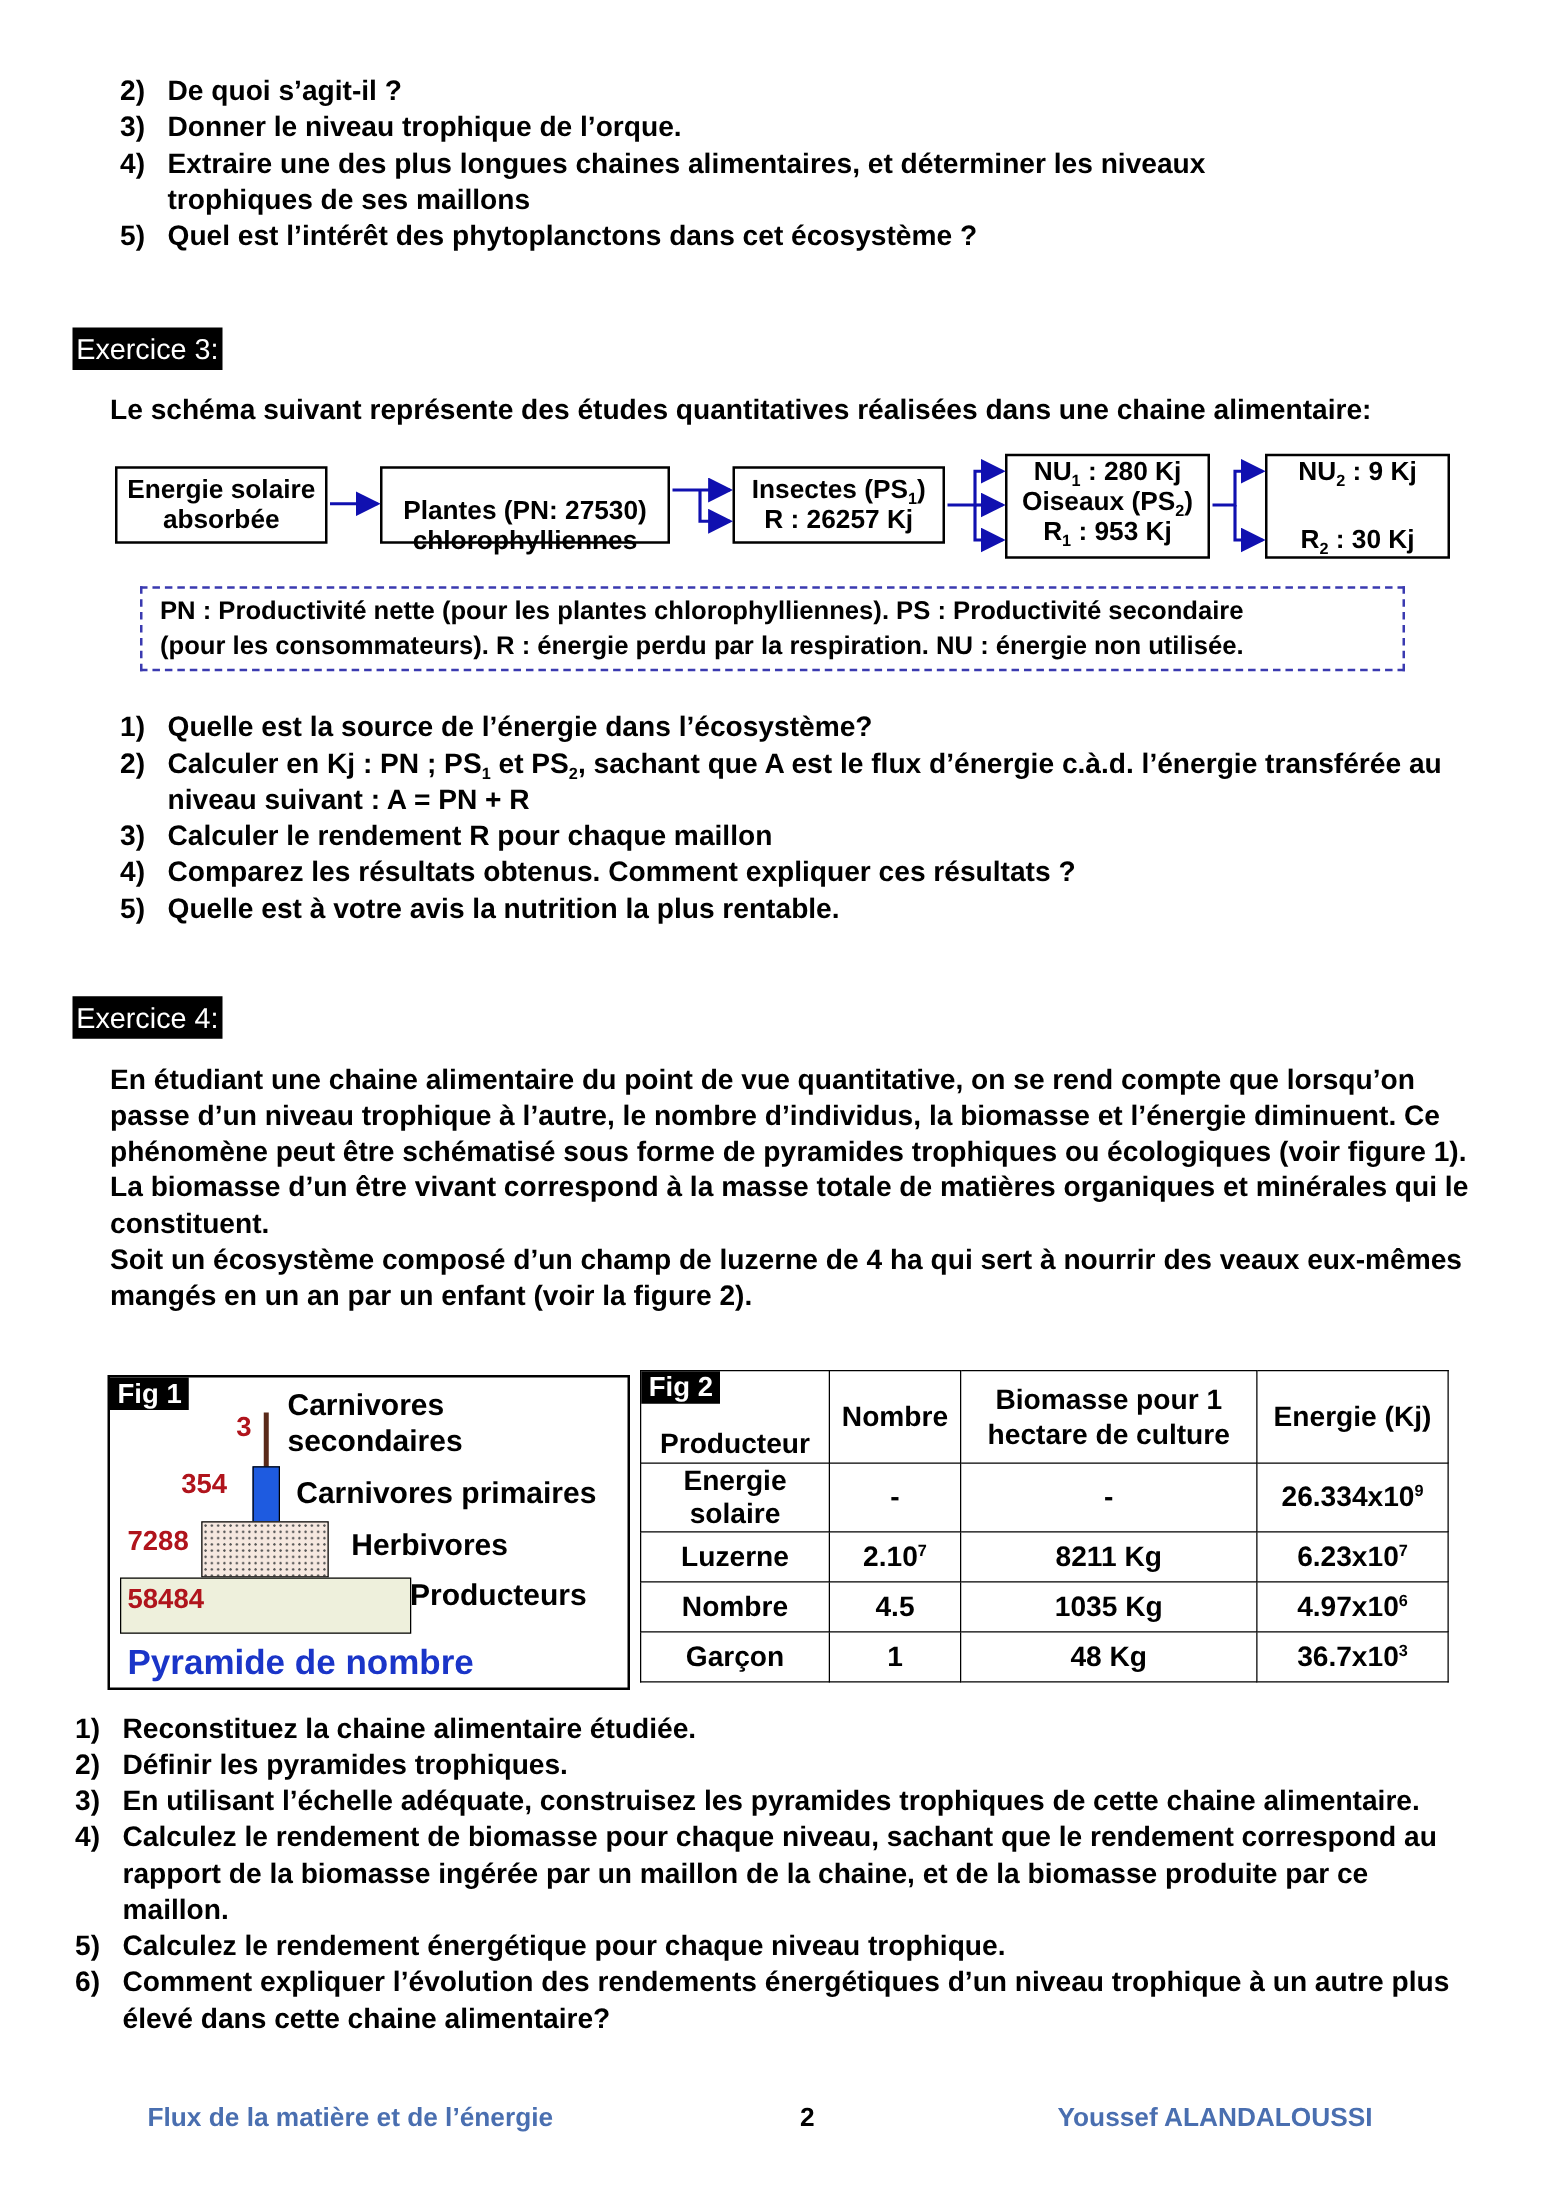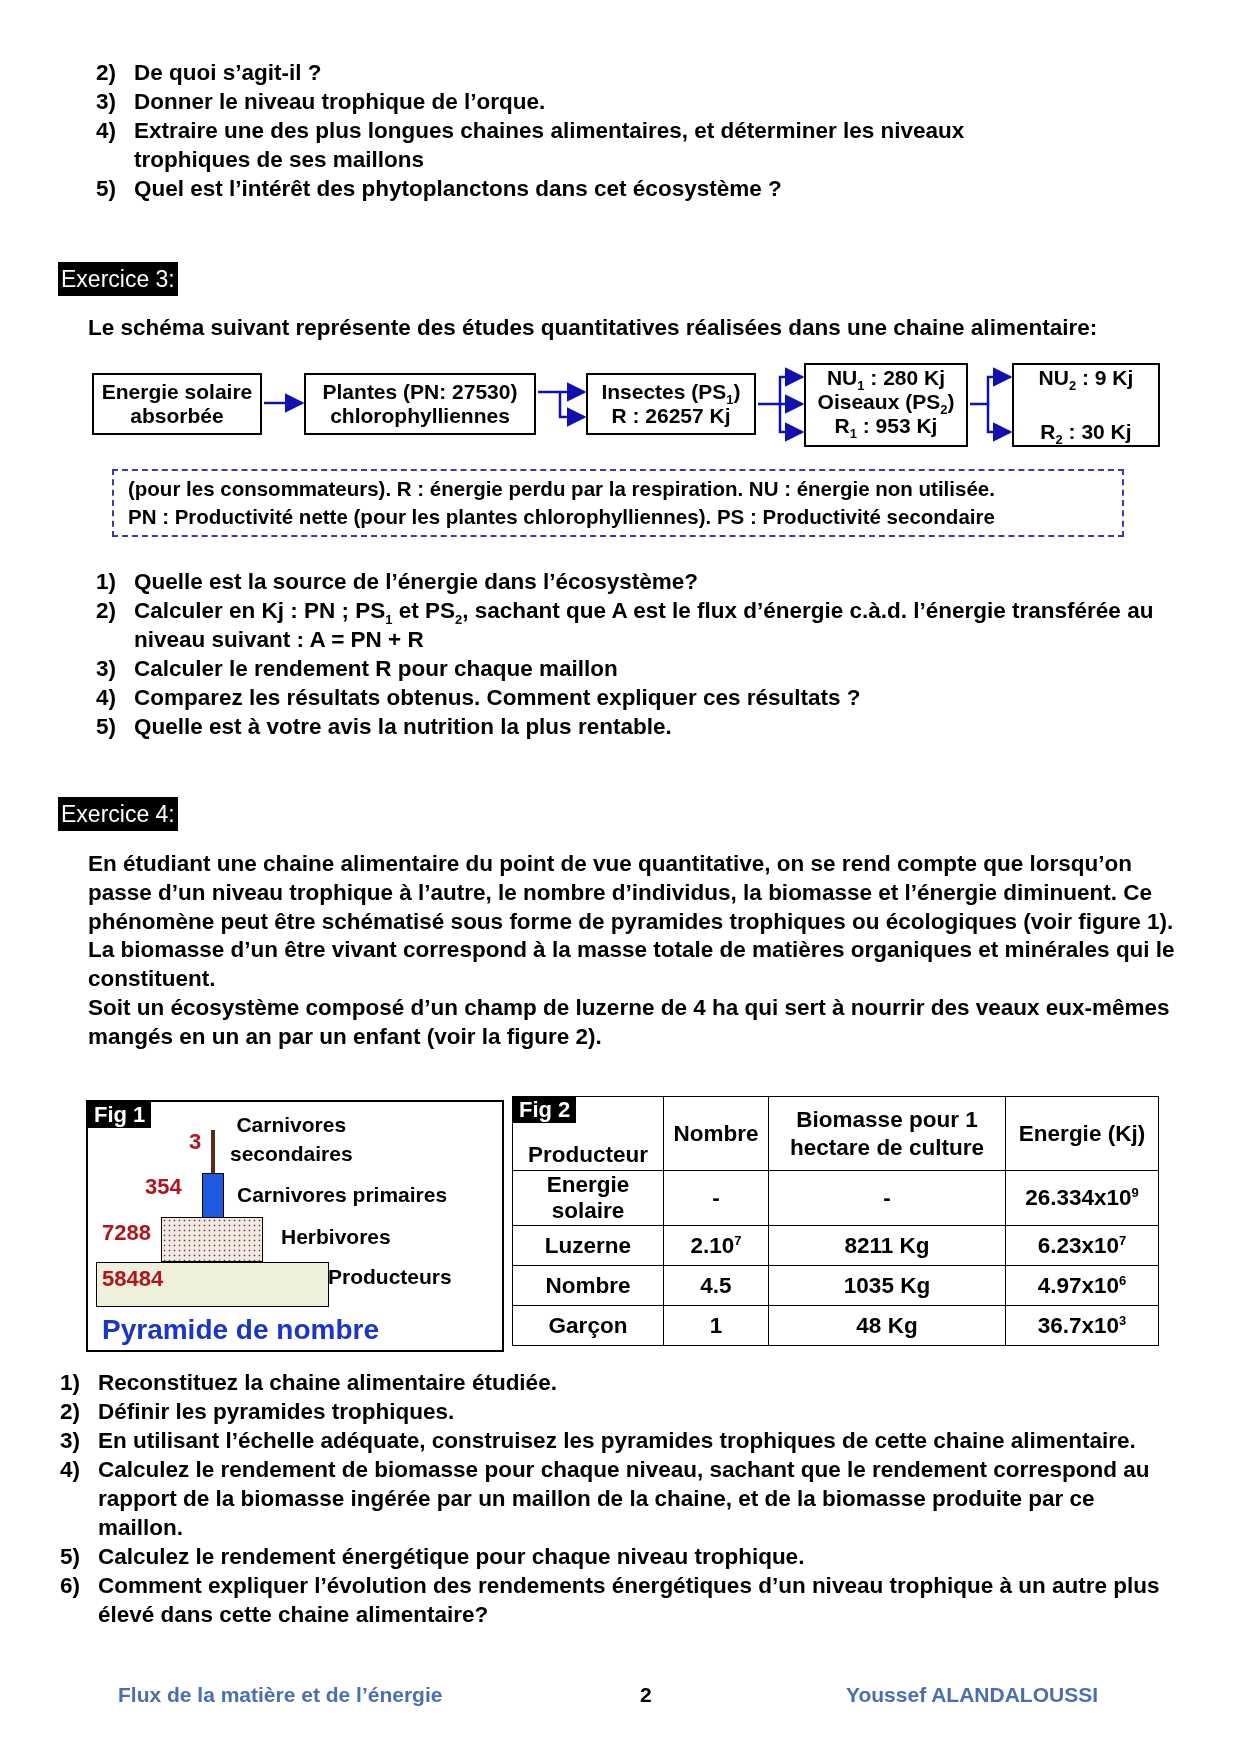--- a/index.html
+++ b/index.html
@@ -19,21 +19,21 @@
   .arrow-svg { position: absolute; overflow: visible; }
   .legend { position: absolute; border: 2px dashed #3a3ab0; box-sizing: border-box;
             font-size: 20.5px; line-height: 28px; font-weight: bold; padding: 4px 14px; }
 
   
   .fig1 { position: absolute; left: 86px; top: 1100px; width: 418px; height: 252px;
           border: 2px solid #000; box-sizing: border-box; }
   .figlabel { position: absolute; background: #000; color: #fff; font-weight: bold;
               font-size: 22px; line-height: 26px; padding: 0 6px; }
   .red { color: #b0141c; font-weight: bold; font-size: 22px; position: absolute; }
-  .pyrlbl { position: absolute; font-weight: bold; font-size: 21px; line-height: 29px; text-align: center; }
+  .pyrlbl { position: absolute; font-weight: bold; font-size: 24px; line-height: 29px; }
   .prod-bar { position: absolute; background: #eef0dc; border: 1.5px solid #000; box-sizing: border-box; }
   .herb-bar { position: absolute; border: 1.5px solid #000; box-sizing: border-box;
               background-color: #f6e8e0;
               background-image: radial-gradient(#555 0.8px, transparent 1.1px);
               background-size: 5px 5px; }
   .cp-bar { position: absolute; background: #1e5be0; border: 1.5px solid #000; box-sizing: border-box; }
   .cs-bar { position: absolute; background: #5a2a1a; }
   .pyr-caption { position: absolute; color: #1a35c8; font-weight: bold; font-size: 28px; }
 
   
@@ -57,21 +57,21 @@
     <li><span class="num">5)</span><span>Quel est l’intérêt des phytoplanctons dans cet écosystème ?</span></li>
   </ol>
 
   <div class="ex-title" style="left:58px; top:262px;">Exercice 3:</div>
   <div class="para" style="left:60px; top:314px; width:1140px;">Le schéma suivant représente des études quantitatives réalisées dans une chaine alimentaire:</div>
 
   <div class="dbox" style="left:92px; top:373px; width:170px; height:62px; padding-top:5px;">
     <div>Energie solaire</div>
     <div>absorbée</div>
   </div>
-  <div class="dbox" style="left:304px; top:373px; width:232px; height:62px; padding-top:5px;">
+  <div class="dbox" style="left:304px; top:373px; width:232px; height:62px; padding-top:22px;">
     <div>Plantes (PN: 27530)</div>
     <div>chlorophylliennes</div>
   </div>
   <div class="dbox" style="left:586px; top:373px; width:170px; height:62px; padding-top:5px;">
     <div><span>Insectes (PS</span><sub>1</sub><span>)</span></div>
     <div>R : 26257 Kj</div>
   </div>
   <div class="dbox" style="left:804px; top:363px; width:164px; height:84px; padding-top:1px;text-align:center;">
     <div><span>NU</span><sub>1</sub><span> : 280 Kj</span></div>
     <div><span>Oiseaux (PS</span><sub>2</sub><span>)</span></div>
@@ -95,22 +95,22 @@
       <path d="M560,392 L560,417 L584,417" marker-end="url(#ah)"></path>
       <path d="M758,404 L780,404 L780,377 L802,377" marker-end="url(#ah)"></path>
       <path d="M780,404 L802,404" marker-end="url(#ah)"></path>
       <path d="M780,404 L780,432 L802,432" marker-end="url(#ah)"></path>
       <path d="M970,404 L988,404 L988,377 L1010,377" marker-end="url(#ah)"></path>
       <path d="M988,404 L988,432 L1010,432" marker-end="url(#ah)"></path>
     </g>
   </svg>
 
   <div class="legend" style="left:112px; top:469px; width:1012px; height:68px;">
+    <div>PN : Productivité nette (pour les plantes chlorophylliennes). PS : Productivité secondaire</div>
     <div>(pour les consommateurs). R : énergie perdu par la respiration. NU : énergie non utilisée.</div>
-    <div>PN : Productivité nette (pour les plantes chlorophylliennes). PS : Productivité secondaire</div>
   </div>
 
   <ol class="q" style="left:96px; top:567px; width:1060px;">
     <li><span class="num">1)</span><span>Quelle est la source de l’énergie dans l’écosystème?</span></li>
     <li><span class="num">2)</span><span>Calculer en Kj : PN ; PS</span><sub>1</sub><span> et PS</span><sub>2</sub><span>, sachant que A est le flux d’énergie c.à.d. l’énergie transférée au niveau suivant : A = PN + R</span></li>
     <li><span class="num">3)</span><span>Calculer le rendement  R pour chaque maillon</span></li>
     <li><span class="num">4)</span><span>Comparez les résultats obtenus. Comment expliquer ces résultats ?</span></li>
     <li><span class="num">5)</span><span> Quelle est à votre avis la nutrition la plus rentable.</span></li>
   </ol>
 

